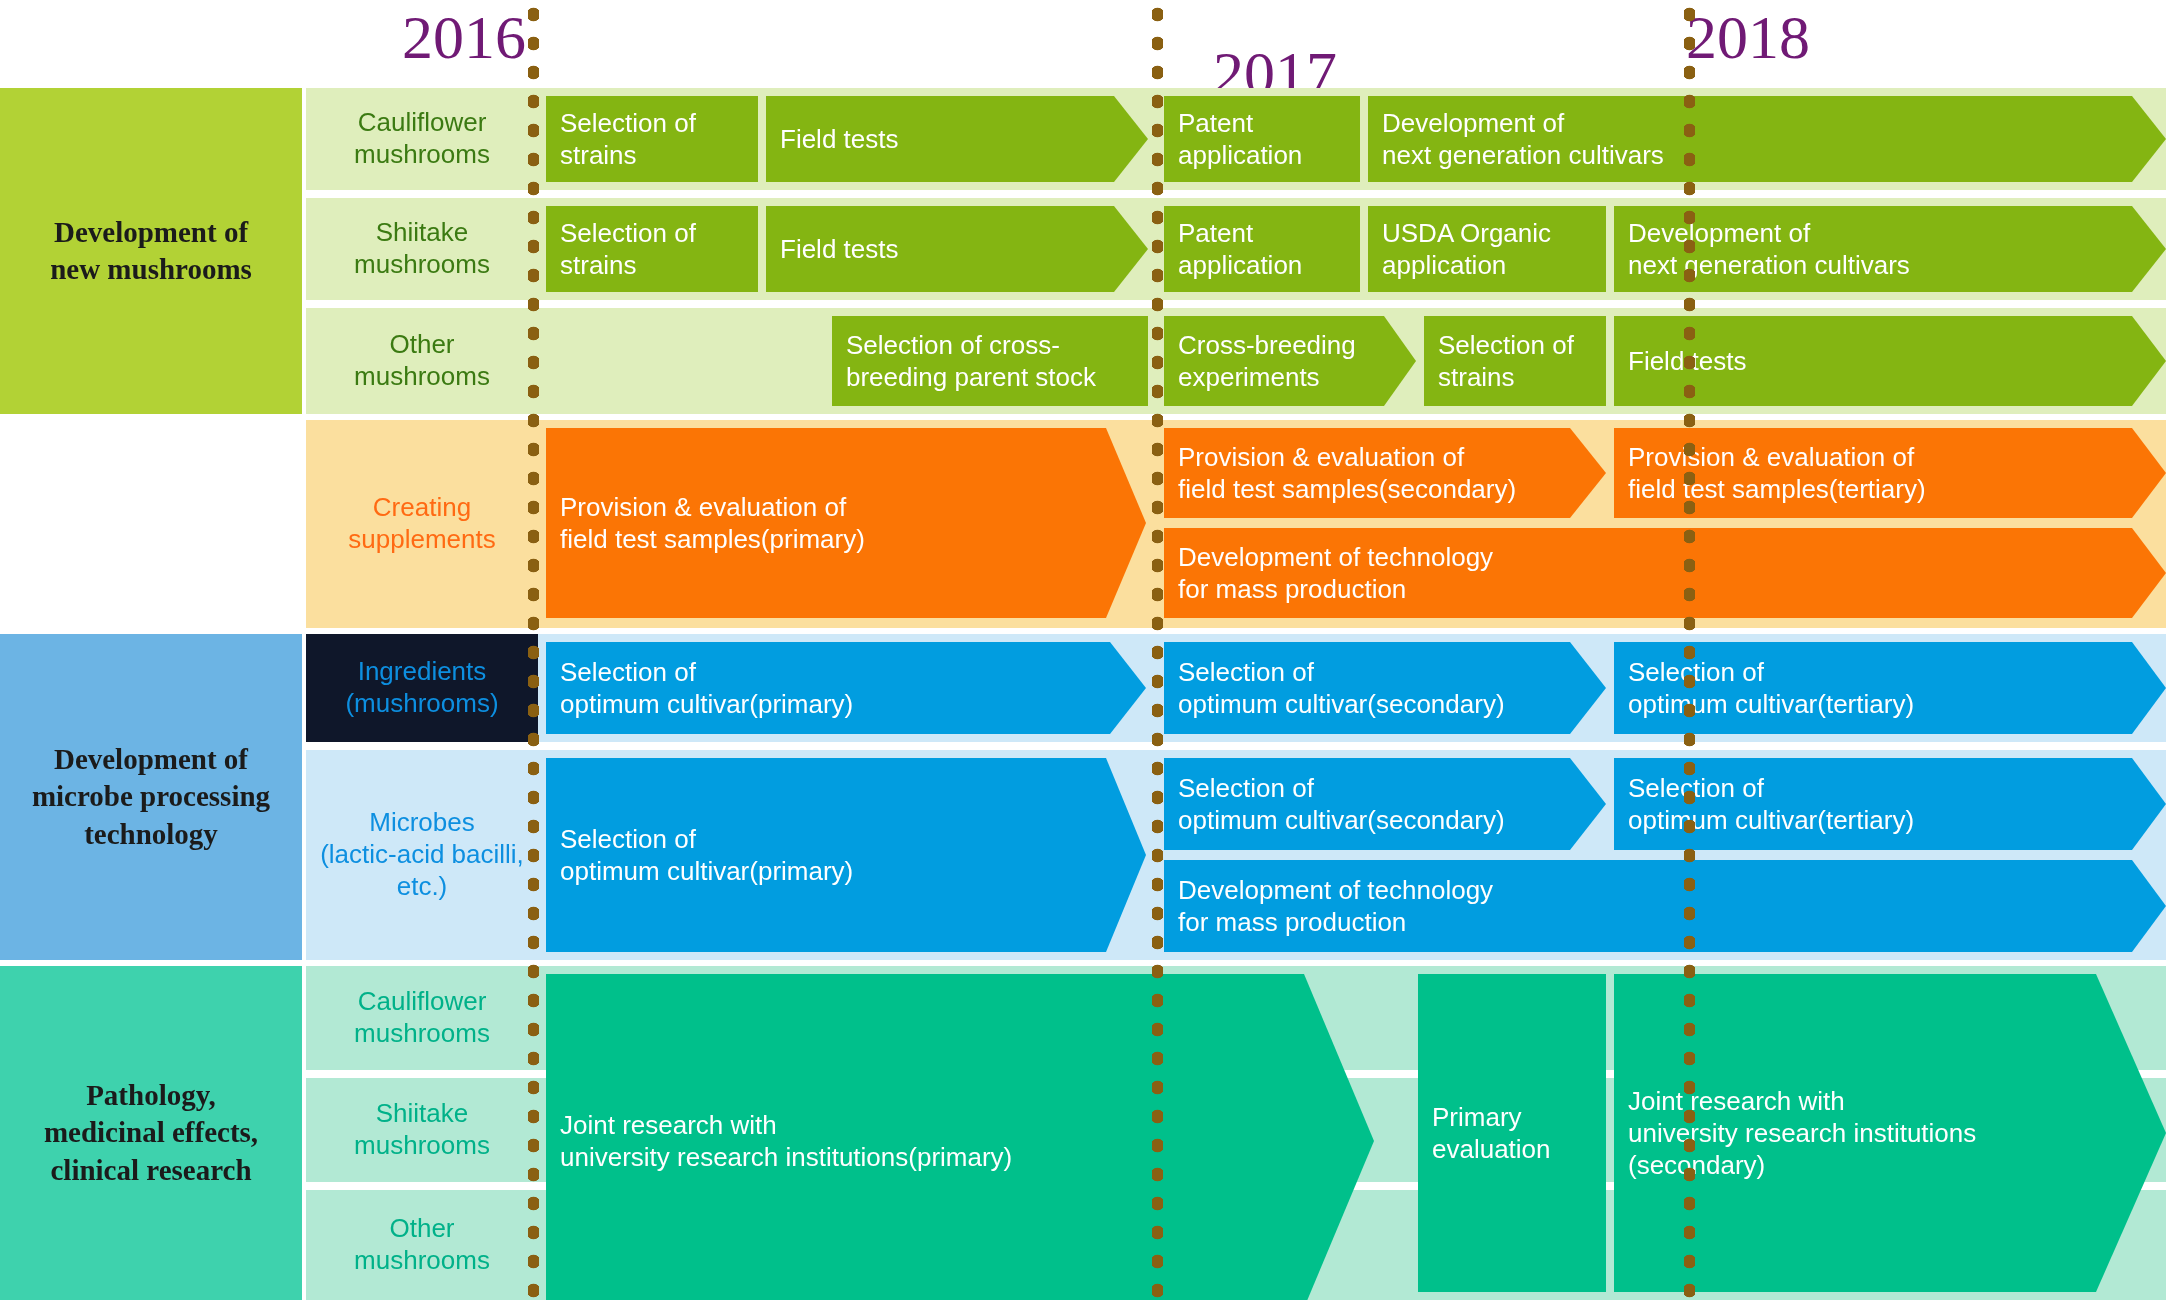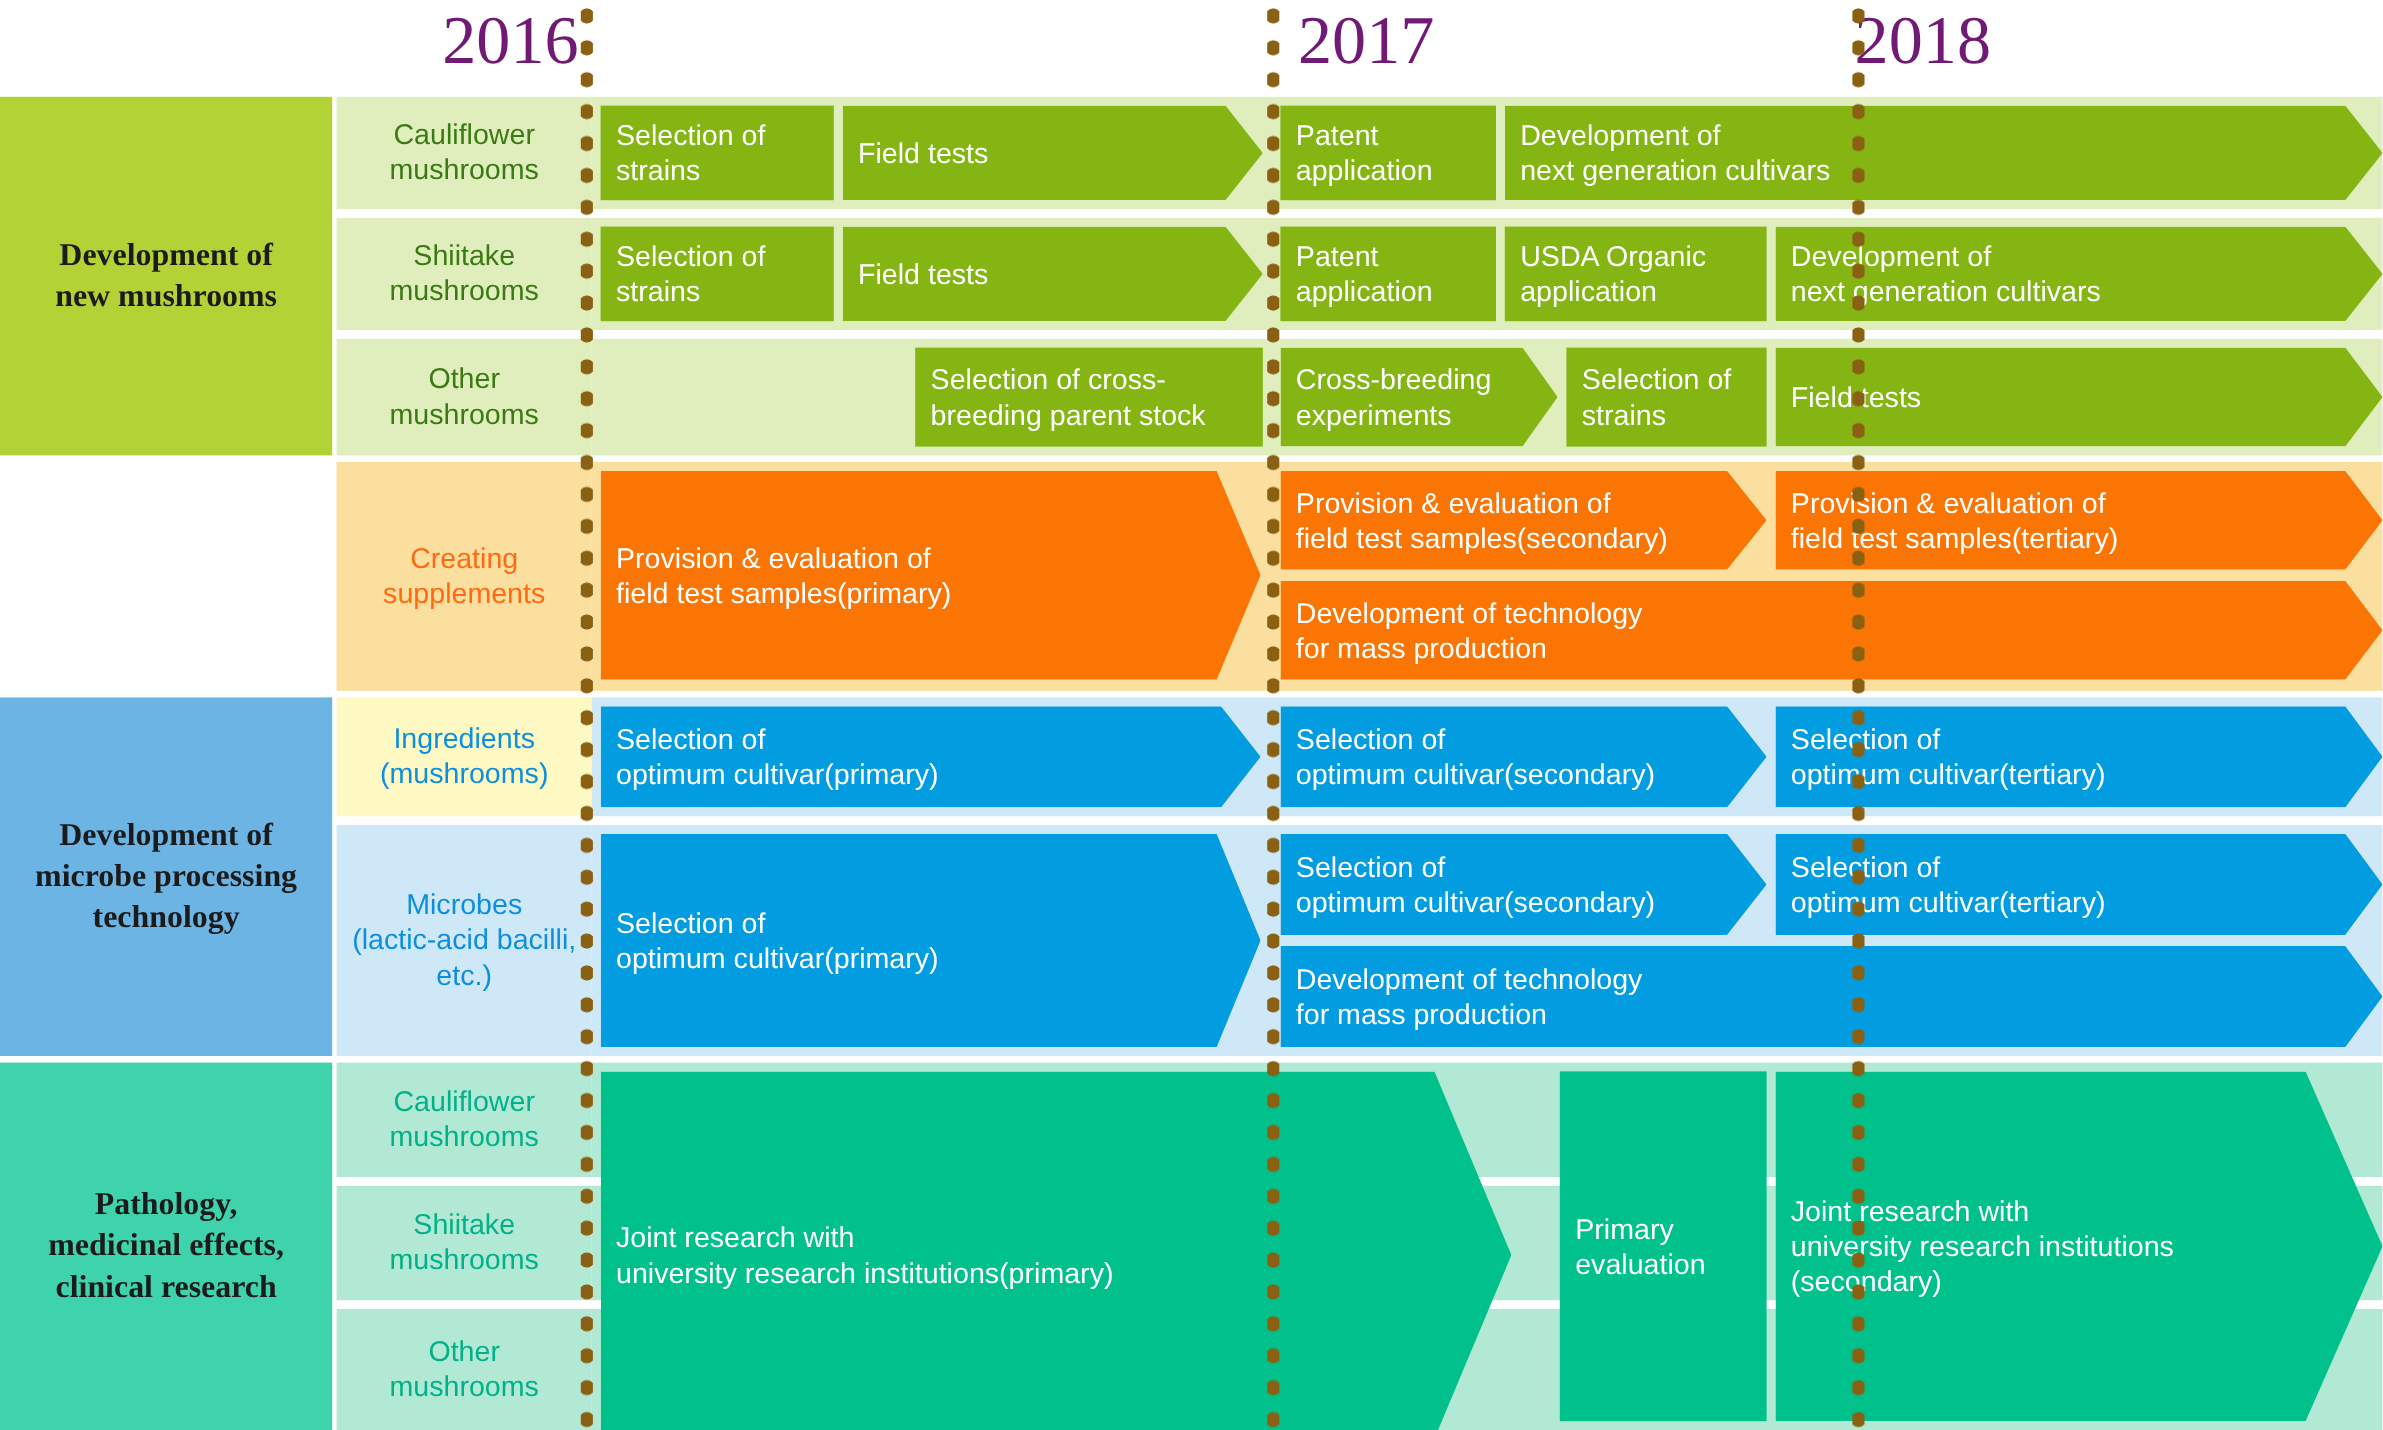--- a/index.html
+++ b/index.html
@@ -39,21 +39,21 @@
   .sb{color:#0d8fe0;}
   .st{color:#00b189;}
 </style>
 </head>
 <body>
 
 <div id="root">
 
   <div class="year-head">
     <div class="year-label" style="left:402px;">2016</div>
-    <div class="year-label" style="left:1180px;">2017</div>
+    <div class="year-label" style="left:1213px;margin-top:36px;">2017</div>
     <div class="year-label" style="left:1686px;">2018</div>
   </div>
 
   <div class="yearline" style="left:528px;"></div>
   <div class="yearline" style="left:1152px;"></div>
   <div class="yearline" style="left:1684px;"></div>
 
   <div class="band" style="top:88px;height:326px;">
     <div class="cat" style="background: rgb(178, 210, 53); white-space: pre-line;">Development of
 new mushrooms</div>
@@ -119,21 +119,21 @@
       <div class="bar arrow" style="left: 626px; top: 108px; height: 90px; width: 1002px; background: rgb(251, 117, 5); clip-path: polygon(0px 0px, calc(100% - 34px) 0px, 100% 50%, calc(100% - 34px) 100%, 0px 100%); white-space: pre-line;">Development of technology
 for mass production</div>
     </div>
   </div>
 
   <div class="band" style="top:634px;height:326px;">
     <div class="cat" style="background: rgb(108, 180, 228); white-space: pre-line;">Development of
 microbe processing
 technology</div>
     <div class="subcol">
-      <div class="subcell sb" style="top: 0px; height: 108px; background: #fef9c3; white-space: pre-line;">Ingredients
+      <div class="subcell sb" style="top: 0px; height: 108px; background: #0f172a; white-space: pre-line;">Ingredients
 (mushrooms)</div>
       <div class="subcell sb" style="top: 116px; height: 210px; background: rgb(206, 232, 248); white-space: pre-line;">Microbes
 (lactic-acid bacilli,
 etc.)</div>
     </div>
     <div class="lanearea">
       <div class="lanebg" style="top:0;height:108px;background:#cee8f8;"></div>
       <div class="lanebg" style="top:116px;height:210px;background:#cee8f8;"></div>
 
       <div class="bar arrow" style="left: 8px; top: 8px; height: 92px; width: 600px; background: rgb(1, 157, 224); clip-path: polygon(0px 0px, calc(100% - 36px) 0px, 100% 50%, calc(100% - 36px) 100%, 0px 100%); white-space: pre-line;">Selection of

